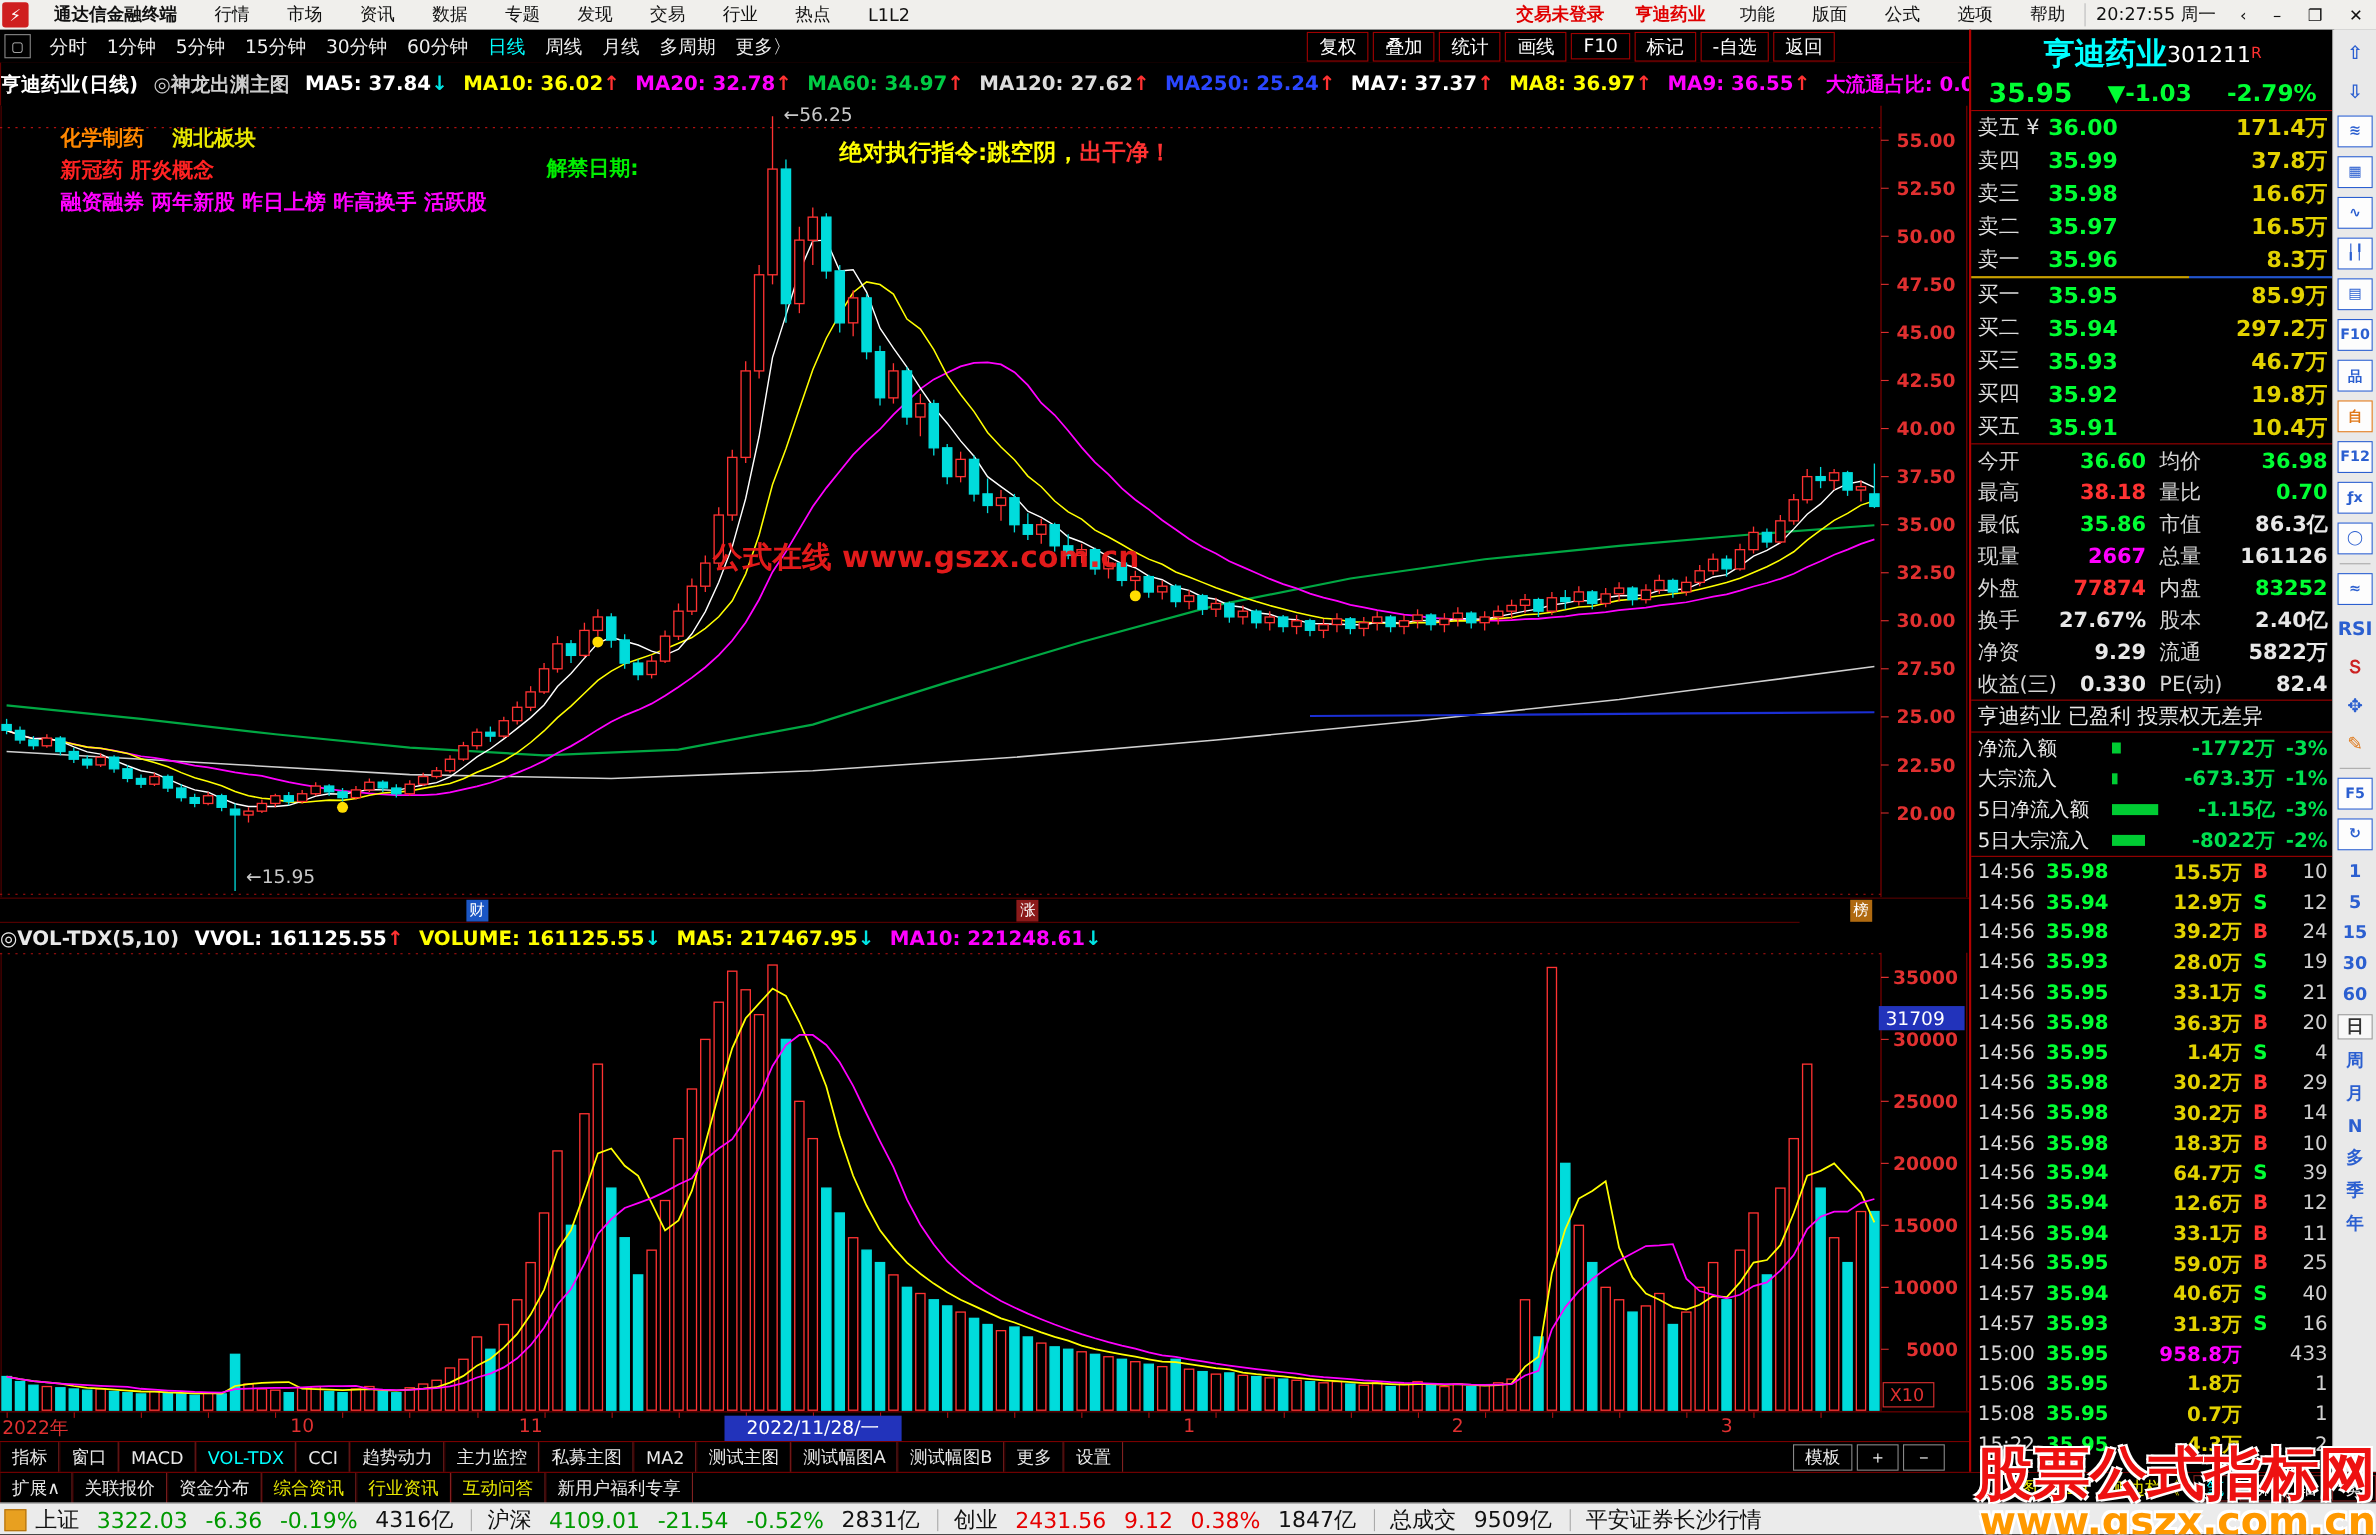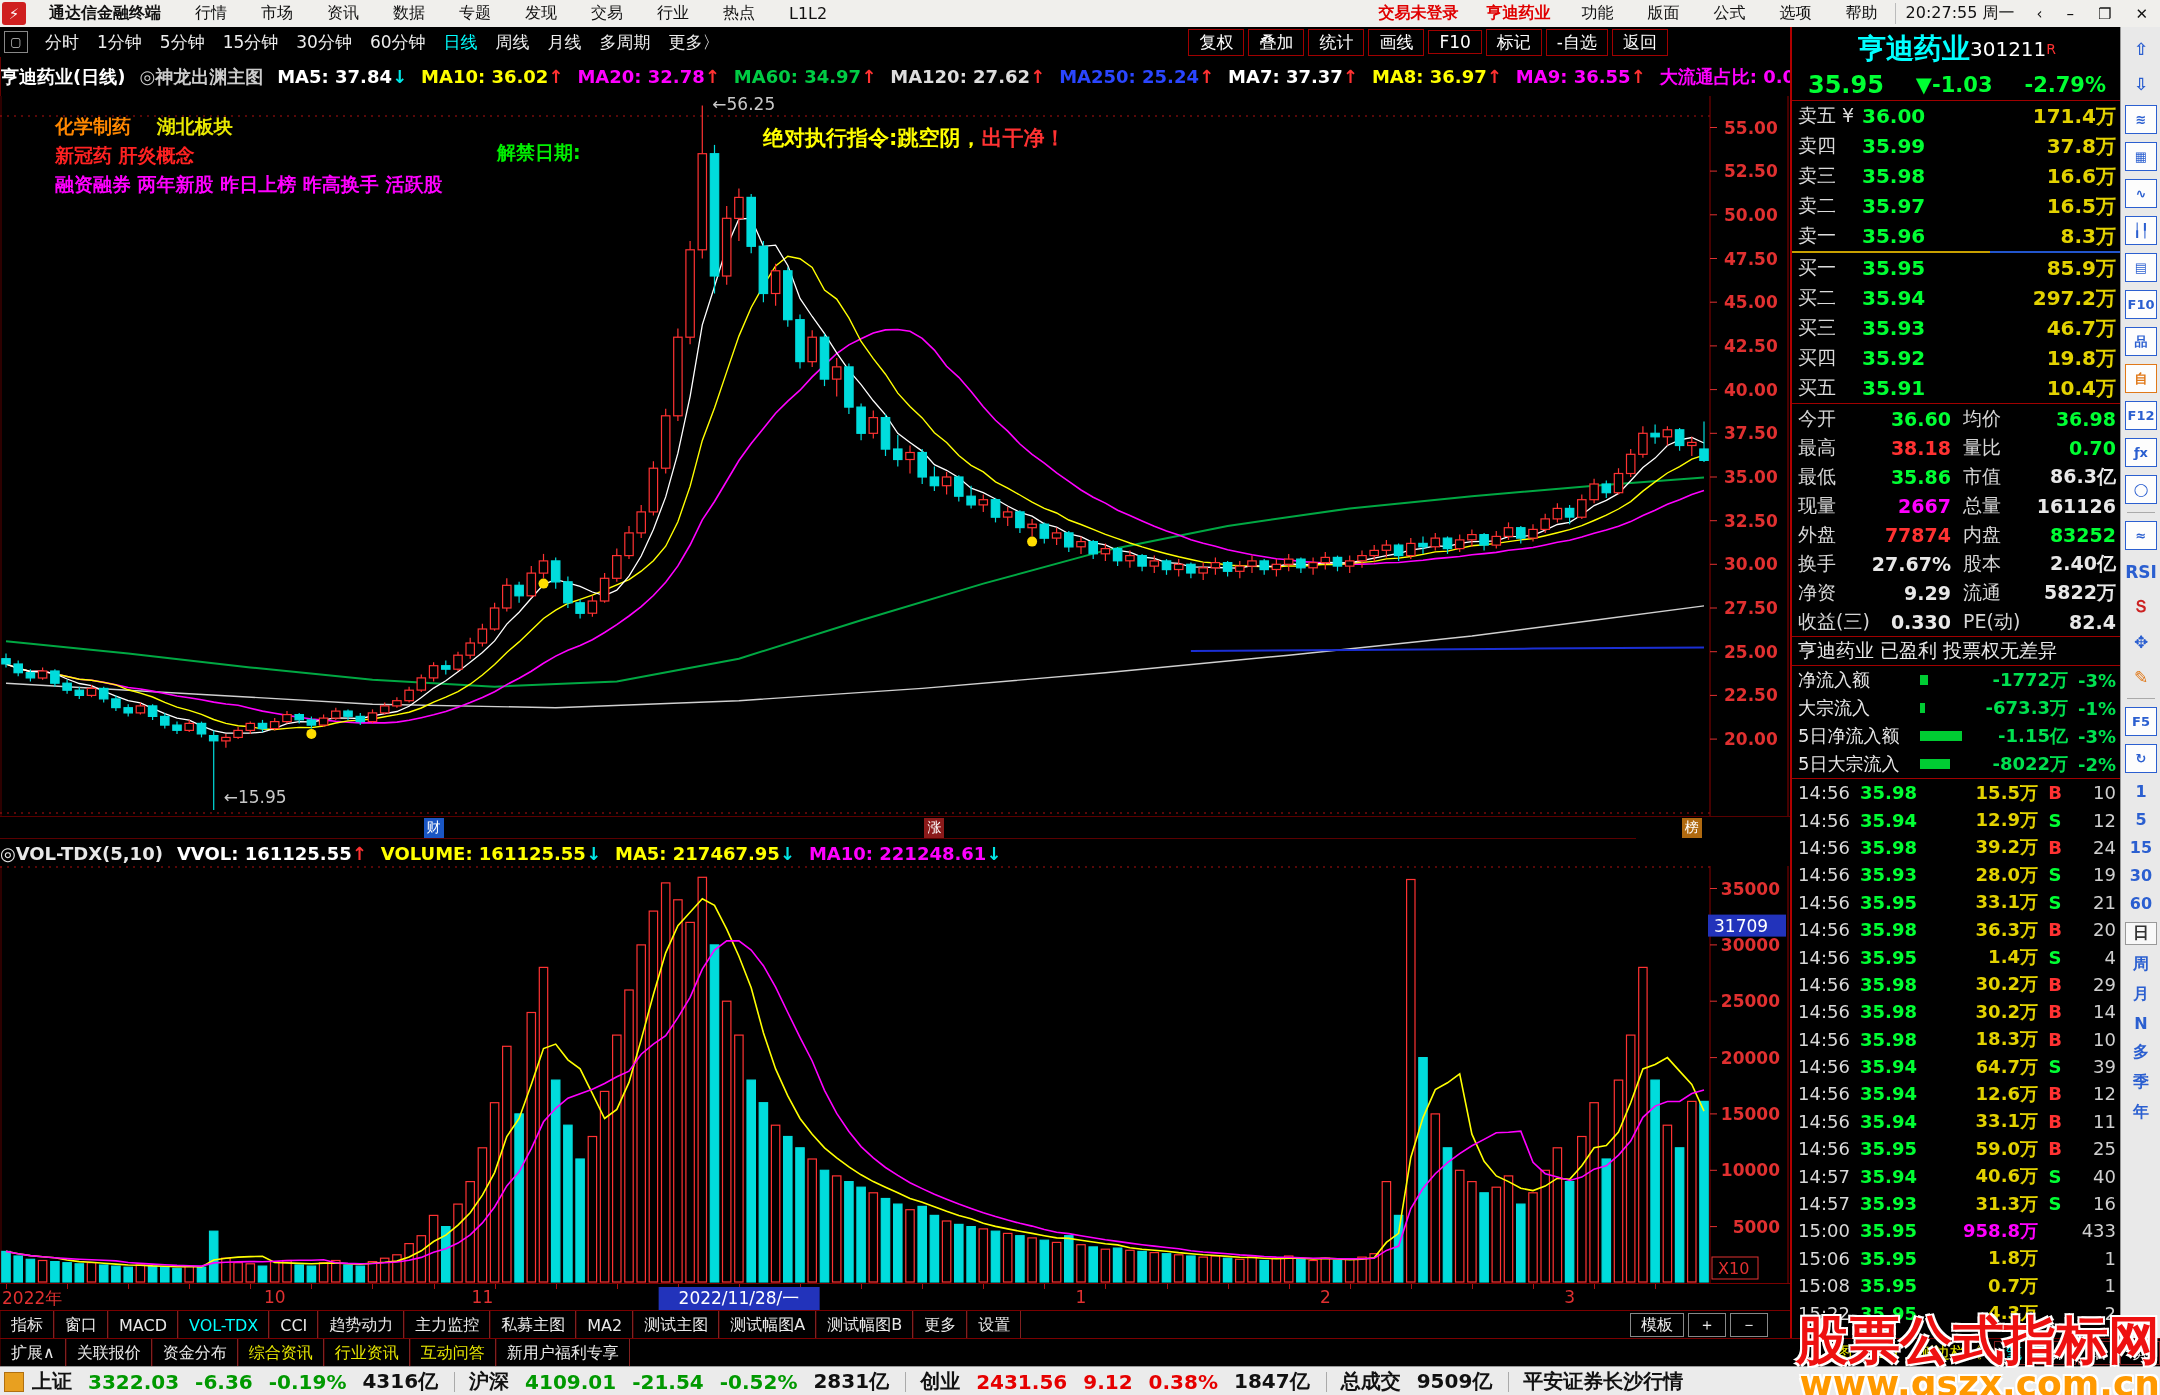--- a/index.html
+++ b/index.html
@@ -86,21 +86,21 @@
   .is-icon{width:30px;height:27px;margin-top:8px;border:1px solid #2b5fd0;color:#2b5fd0;background:#fdfdfd;
            font-size:13px;font-weight:bold;display:flex;align-items:center;justify-content:center;overflow:hidden;}
   .is-plain{border:none;background:none;font-size:17px;}
   .is-sep{width:28px;height:1px;background:#aaa;margin-top:8px;}
   .is-period{margin-top:9px;color:#2b5fd0;font-size:16px;font-weight:bold;width:30px;text-align:center;}
   .is-period.active{border:1px solid #999;background:#f8f8f8;color:#333;}
   
   #statusbar{left:0;top:1366px;width:2160px;height:29px;background:#ebebeb;display:flex;align-items:center;
              font-size:20px;color:#111;border-top:1px solid #999;}
   .sb-icon{width:18px;height:18px;background:#e8a020;border:1px solid #b07010;margin:0 8px 0 4px;}
-  .sb-item{margin-right:16px;white-space:nowrap;font-weight:700;text-align:right;}
+  .sb-item{margin-right:16px;white-space:nowrap;font-weight:400;text-align:right;}
   .sb-sep{width:1px;height:20px;background:#aaa;margin-right:14px;}
   
   #tagbox{left:55px;top:112px;font-size:19px;font-weight:bold;line-height:29px;white-space:nowrap;}
   #jiejin{left:497px;top:140px;font-size:19px;font-weight:bold;color:#00ee00;}
   #directive{left:763px;top:124px;font-size:21px;font-weight:bold;white-space:nowrap;}
   #wm-center{left:648px;top:488px;font-size:27px;font-weight:bold;color:#ee1c1c;opacity:.95;white-space:nowrap;}
   #wm-corner{right:0px;top:1314px;text-align:right;line-height:1.0;white-space:nowrap;}
   #wm-corner .l1{font-size:52px;font-weight:bold;color:#ee1111;text-shadow:2px 2px 0 #fff,-2px -2px 0 #fff,2px -2px 0 #fff,-2px 2px 0 #fff;}
   #wm-corner .l2{font-size:36px;font-weight:bold;color:#ff9900;text-shadow:2px 2px 0 #fff,-2px -2px 0 #fff,2px -2px 0 #fff,-2px 2px 0 #fff;}
 </style>
@@ -502,20 +502,21 @@
       <line x1="1710" y1="643.1" x2="1717" y2="643.1" stroke="#e03030"></line>
       <text x="1724" y="649.1" fill="#e03030" font-size="17" font-weight="bold">20.00</text>
     </svg>
   <div id="tagbox" class="abs">
       <div><span style="color: rgb(255, 136, 0);">化学制药 </span><span style="color: rgb(232, 232, 0);">　湖北板块 </span></div>
       <div><span style="color: rgb(255, 34, 34);">新冠药 肝炎概念 </span></div>
       <div><span style="color: rgb(255, 0, 255);">融资融券 两年新股 昨日上榜 昨高换手 活跃股 </span></div>
     </div>
   <div id="jiejin" class="abs">解禁日期:</div>
   <div id="directive" class="abs"><span style="color: rgb(255, 255, 0);">绝对执行指令:跳空阴，</span><span style="color: rgb(255, 50, 50);">出干净！</span></div>
+  <div id="wm-center" class="abs">公式在线  www.gszx.com.cn</div>
   <div id="markers" class="abs">
       <span class="mk" style="background: rgb(26, 86, 196); left: 423.554px;">财</span>
       <span class="mk" style="background: rgb(139, 26, 26); left: 924.403px;">涨</span>
       <span class="mk" style="background: rgb(176, 106, 16); left: 1681.78px;">榜</span>
     </div>
   <div id="volheader" class="abs">
       <span class="inf"><span style="color: rgb(232, 232, 232);">◎VOL-TDX(5,10)</span></span>
       <span class="inf"><span style="color: rgb(255, 255, 255);">VVOL: 161125.55</span><span class="arr" style="color: rgb(255, 50, 50);">↑</span></span>
       <span class="inf"><span style="color: rgb(255, 255, 0);">VOLUME: 161125.55</span><span class="arr" style="color: rgb(0, 229, 229);">↓</span></span>
       <span class="inf"><span style="color: rgb(255, 255, 0);">MA5: 217467.95</span><span class="arr" style="color: rgb(0, 229, 229);">↓</span></span>

